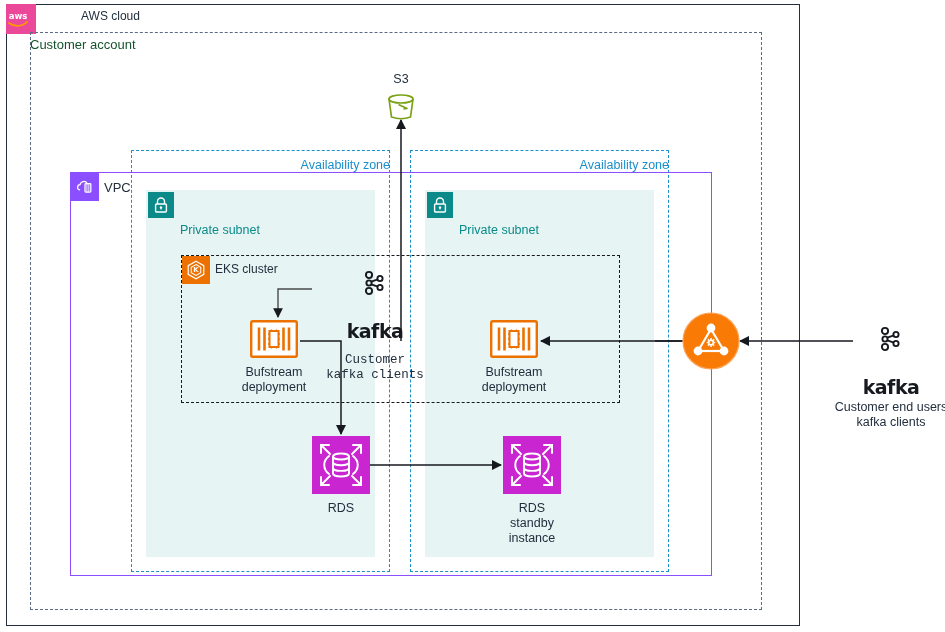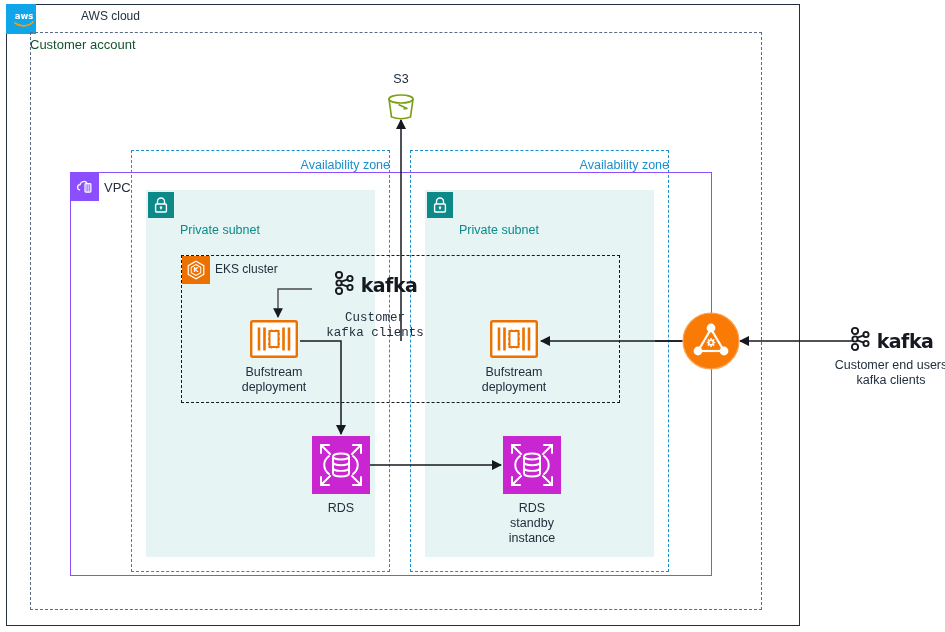--- a/index.html
+++ b/index.html
@@ -8,22 +8,22 @@
     font-family:"Liberation Sans","DejaVu Sans",sans-serif;
     -webkit-font-smoothing:antialiased;
   }
   .abs{position:absolute;}
   
   #aws-cloud-box{
     left:6px;top:4px;width:794px;height:622px;
     border:1.5px solid #232F3E;box-sizing:border-box;
   }
   #aws-logo-badge{
-    left:6px;top:4px;width:30px;height:30px;background:#0ea5e9;
-    display:flex;align-items:center;justify-content:flex-end;
+    left:6px;top:4px;width:30px;height:30px;background:#ec4899;
+    display:flex;align-items:center;justify-content:flex-start;
   }
   #aws-logo-badge svg{display:block;}
   #aws-cloud-label{
     left:42px;top:9px;font-size:12px;color:#232F3E;white-space:nowrap;margin-left:39px;
   }
   
   #customer-account-box{
     left:30px;top:32px;width:732px;height:578px;
     border:1.6px dashed #5A6B86;box-sizing:border-box;
   }
@@ -83,21 +83,21 @@
   #s3-node .node-caption{margin-top:0;margin-bottom:3px;order:-1;text-align:right;}
   #bufstream-left-node{left:228px;top:320px;width:92px;}
   #bufstream-right-node{left:468px;top:320px;width:92px;}
   #rds-left-node{left:296px;top:436px;width:90px;}
   #rds-right-node{left:487px;top:436px;width:90px;}
   #nlb-node{left:681px;top:312px;width:60px;}
   #kafka-clients-node{left:300px;top:270px;width:150px;}
   #kafka-clients-node .node-caption{margin-top:11px;font-family:Liberation Mono, monospace;}
   #kafka-endusers-node{left:826px;top:326px;width:130px;}
   #kafka-endusers-node .node-caption{margin-top:2px;}
-  .kafka-row{display:flex;align-items:center;gap:4px;}
+  .kafka-row{display:flex;align-items:center;gap:20px;flex-direction:column;}
   .kafka-word{
     font-size:19px;font-weight:bold;color:#16191F;letter-spacing:-0.5px;
     font-family:"DejaVu Sans",sans-serif;
   }
 </style>
 </head>
 <body>
 
 <div class="abs" id="aws-cloud-box"></div>
 

